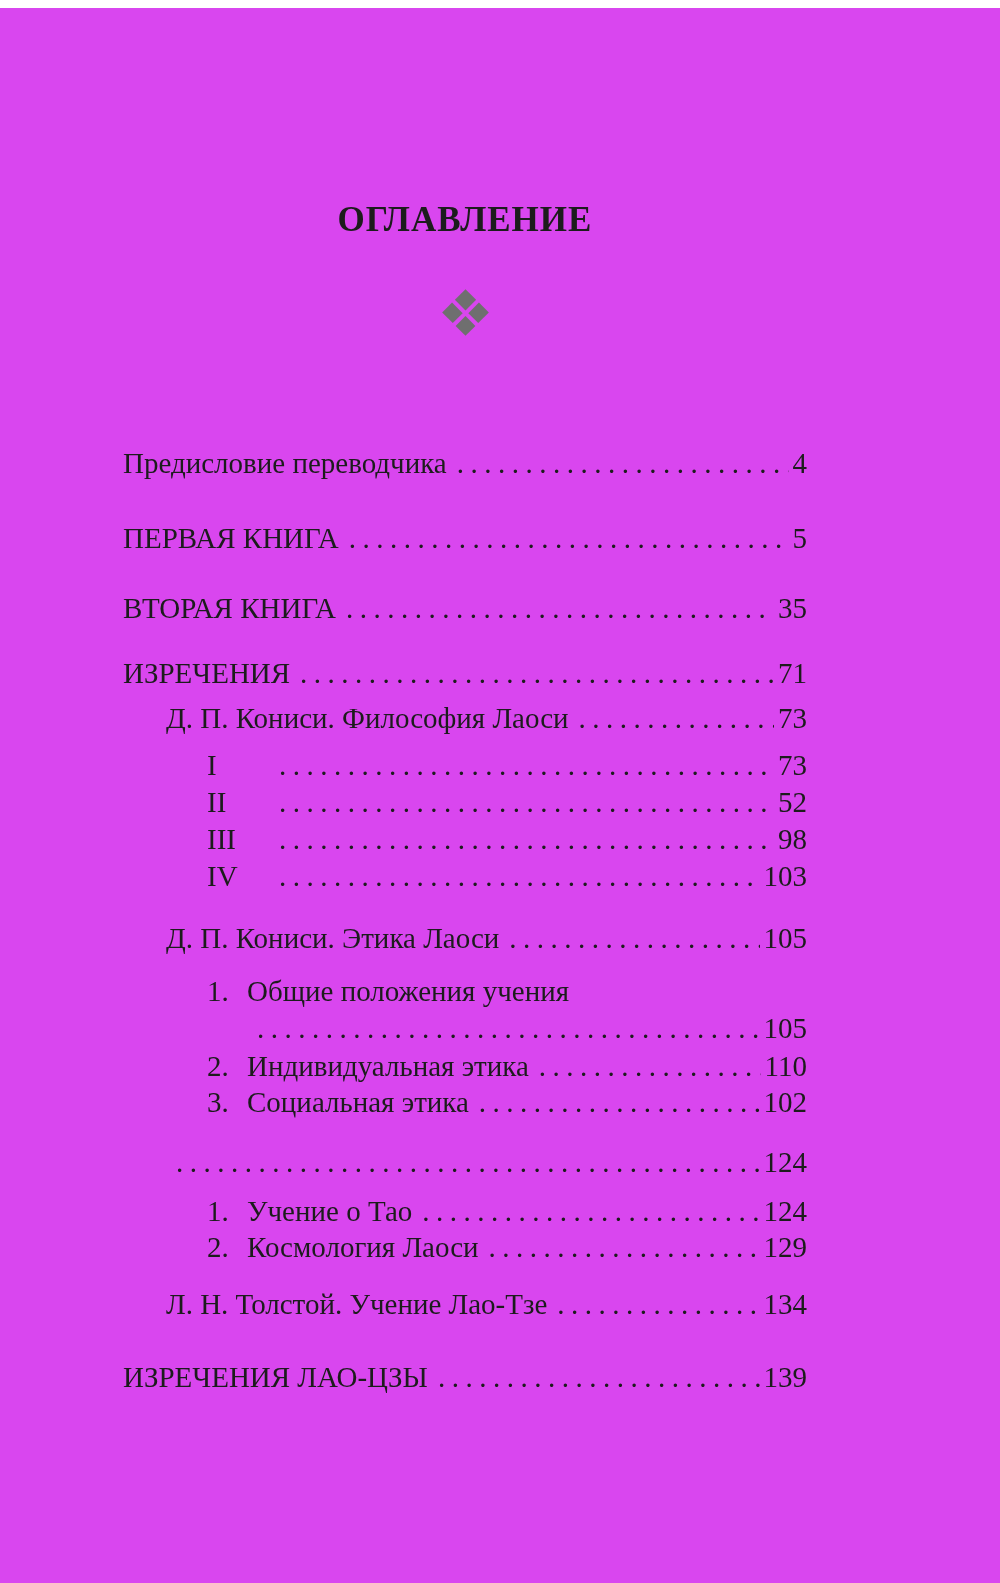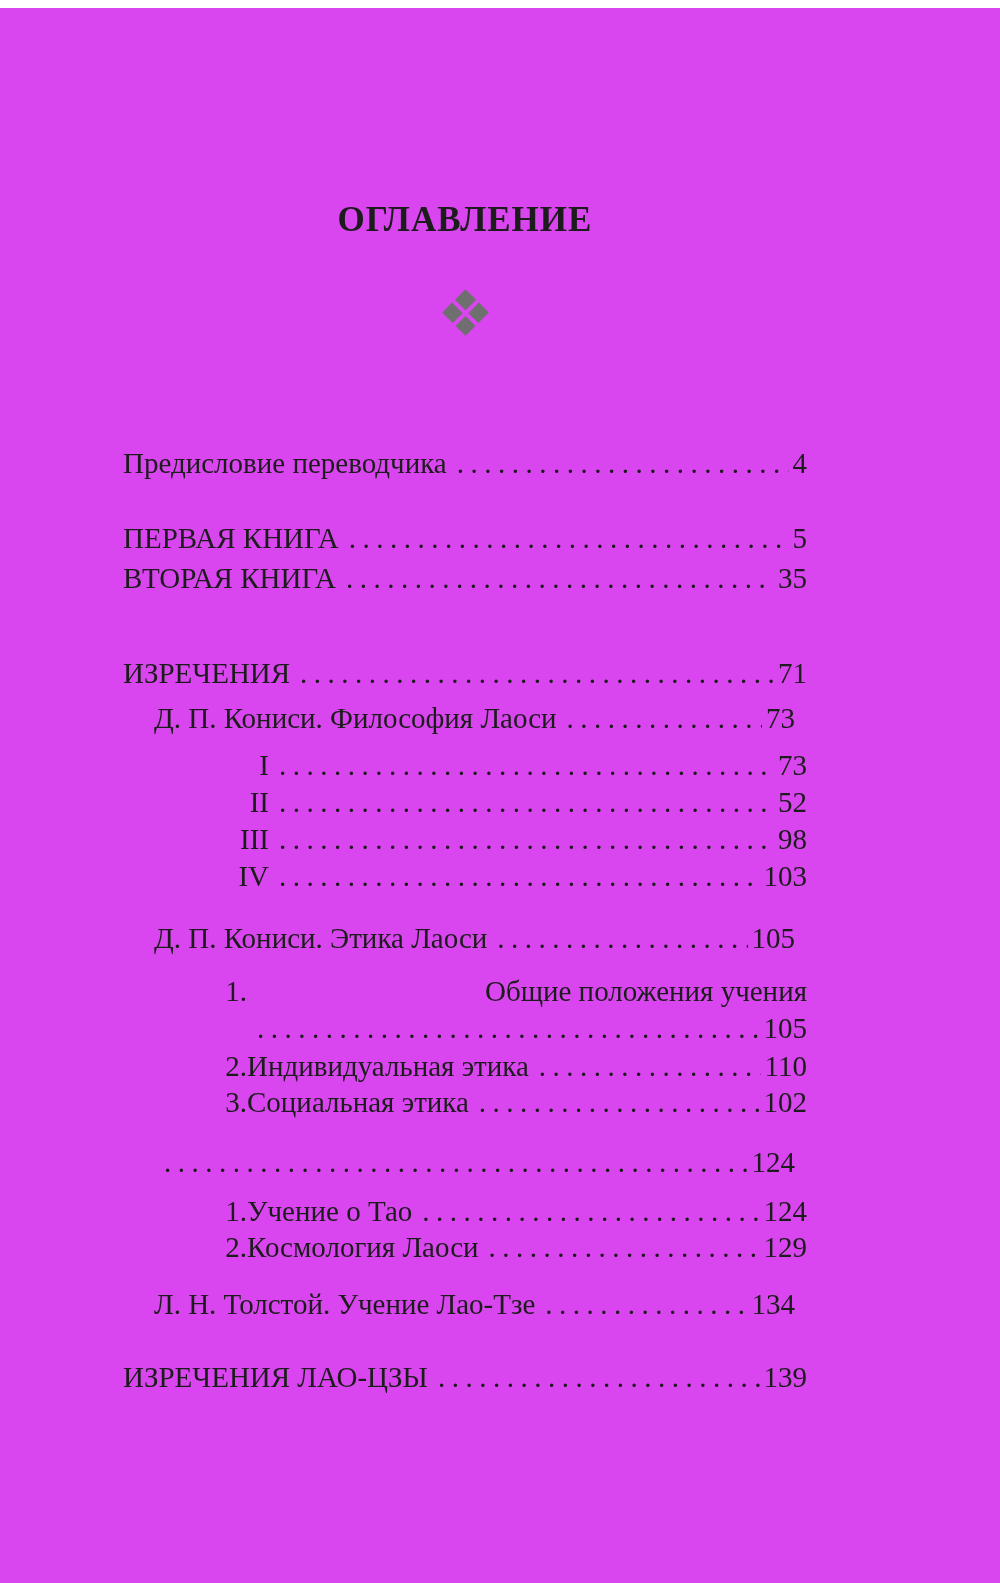--- a/index.html
+++ b/index.html
@@ -49,24 +49,23 @@
   }
   .cluster span { display: block; }
 
   .row {
     position: absolute;
     display: flex;
     align-items: baseline;
     font-size: 29px;
     line-height: 37px;
     white-space: nowrap;
-    text-align: right;
   }
   .lvl1 { left: 0;   width: 684px; }
-  .lvl2 { left: 31px; width: 641px; font-family: Liberation Serif, serif; }
+  .lvl2 { left: 43px; width: 641px; font-family: Liberation Serif, serif; }
   .lvl3 { left: 84px; width: 600px; }
   .num       { flex: 0 0 40px; }
   .num.roman { flex: 0 0 62px; }
   .dots {
     flex: 1 1 0;
     min-width: 0;
     overflow: hidden;
     letter-spacing: 6.5px;
     margin: 0 4px 0 10px;
   }
@@ -96,21 +95,21 @@
       <span class="dots">......................................................................................................................................................</span>
       <span class="page-num">4</span>
     </div>
 
     <div class="row lvl1" style="top:512px">
       <span>ПЕРВАЯ КНИГА</span>
       <span class="dots">......................................................................................................................................................</span>
       <span class="page-num">5</span>
     </div>
 
-    <div class="row lvl1" style="top:552px">
+    <div class="row lvl1" style="top:582px">
       <span>ВТОРАЯ КНИГА</span>
       <span class="dots">......................................................................................................................................................</span>
       <span class="page-num">35</span>
     </div>
 
     <div class="row lvl1" style="top:647px">
       <span>ИЗРЕЧЕНИЯ</span>
       <span class="dots">......................................................................................................................................................</span>
       <span class="page-num">71</span>
     </div>

